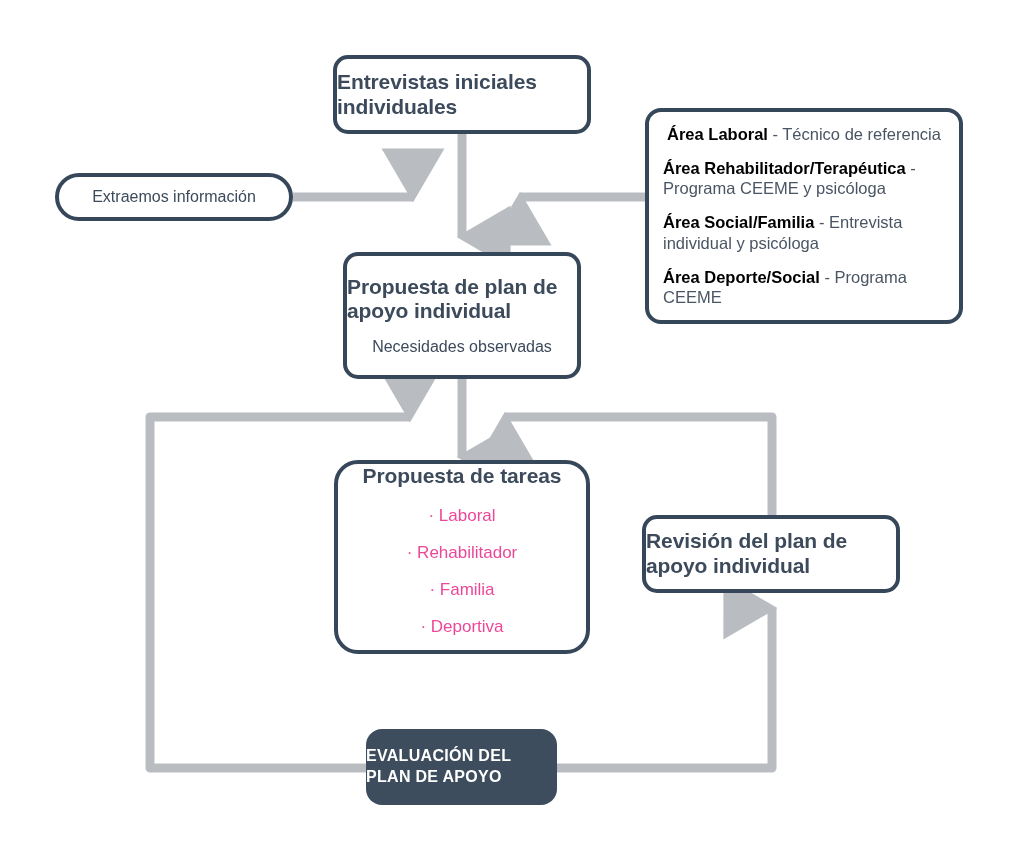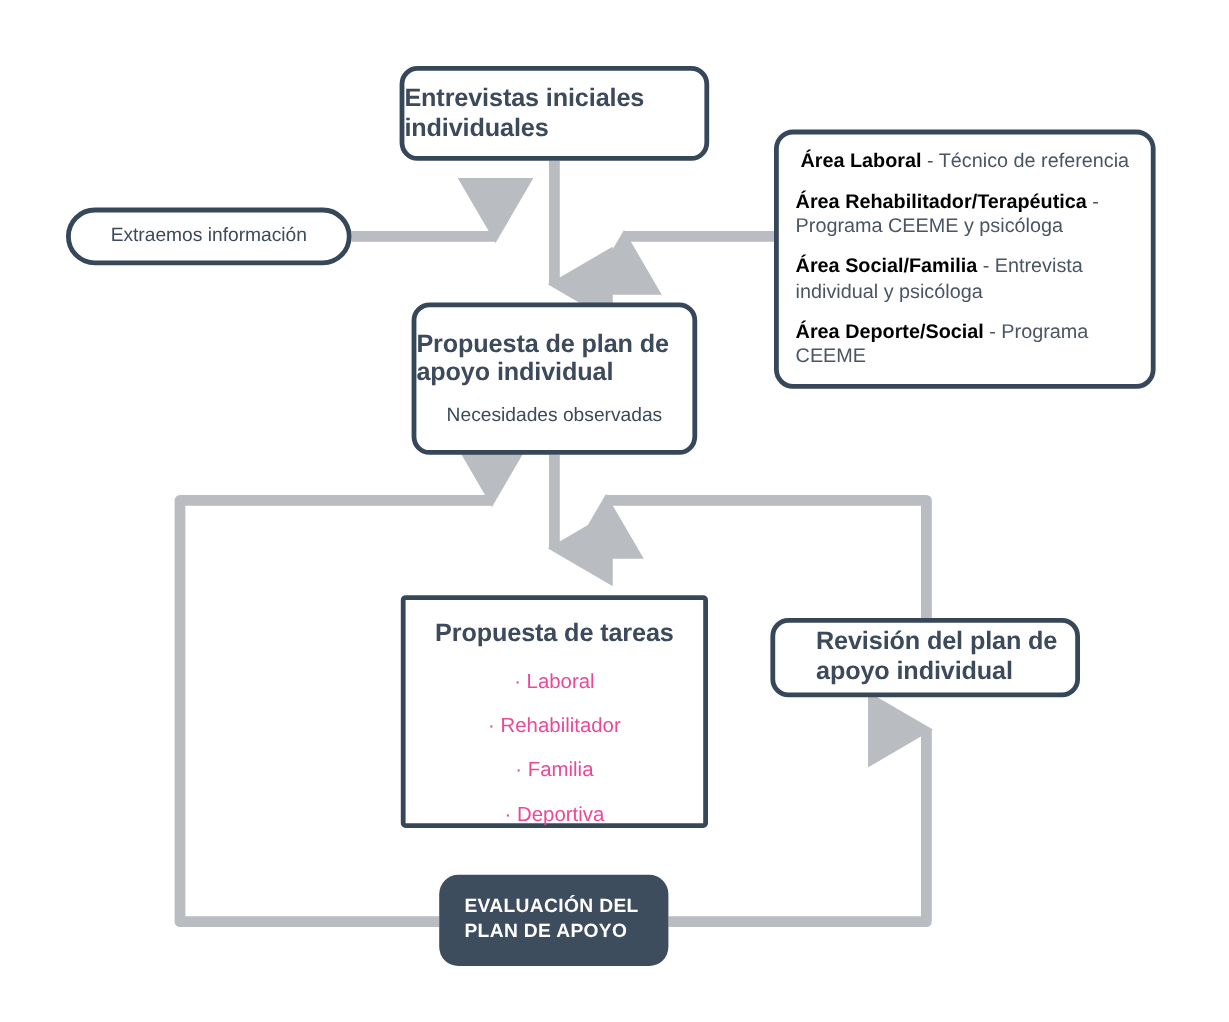--- a/index.html
+++ b/index.html
@@ -102,63 +102,60 @@
   }
   #node-propuesta-plan .title { font-size: 21px; }
   #node-propuesta-plan .sub {
     font-size: 16px;
     margin-top: 13px;
   }
 
   
   #node-propuesta-tareas {
     left: 334px;
-    top: 496px;
+    top: 460px;
     width: 256px;
     height: 194px;
-    border-radius: 4px;
+    border-radius: 24px;
     justify-content: flex-start;
-    padding-top: 16px;
   }
   #node-propuesta-tareas .title { font-size: 21px; }
   #node-propuesta-tareas .task {
     font-size: 17px;
     font-weight: normal;
     color: #ec4899;
     margin-top: 17px;
   }
 
   
   #node-revision {
     left: 642px;
     top: 515px;
     width: 258px;
-    height: 66px;
+    height: 78px;
     border-radius: 15px;
-    padding-left: 34px;
   }
   #node-revision .title { font-size: 21px; }
 
   
   #node-evaluacion {
     left: 366px;
     top: 729px;
     width: 191px;
     height: 76px;
     border: none;
     background: #3d4d5d;
     border-radius: 16px;
     z-index: 4;
   }
   #node-evaluacion .title {
     font-size: 16px;
     color: #ffffff;
     letter-spacing: 0.3px;
     line-height: 1.3;
-    padding-left: 21px;
   }
 </style>
 </head>
 <body>
 
 <div id="canvas">
 
   <svg id="connectors" viewBox="0 0 1024 852" xmlns="http://www.w3.org/2000/svg">
     <defs>
       <marker id="ah-down" markerWidth="7" markerHeight="6" refX="3.5" refY="5.4" orient="auto" markerUnits="strokeWidth">

